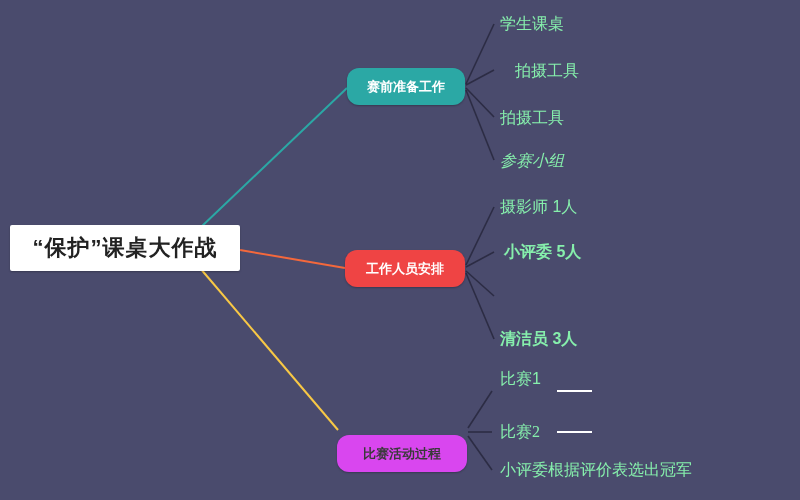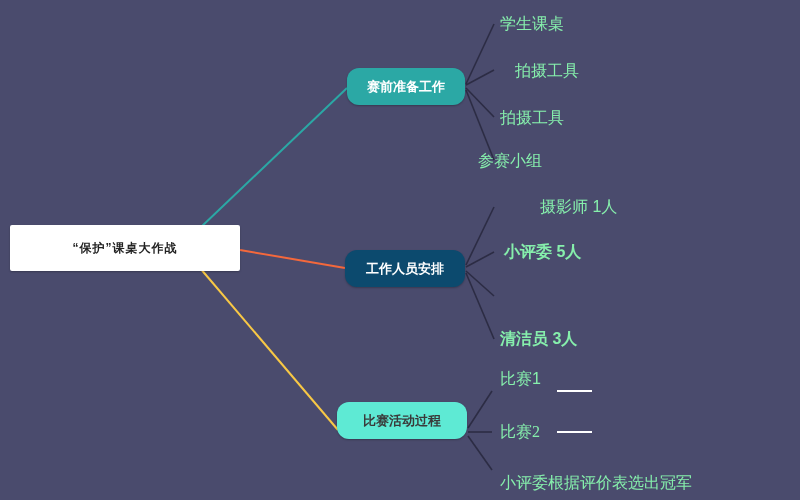--- a/index.html
+++ b/index.html
@@ -8,21 +8,21 @@
     position:relative;
     width:800px;height:500px;
     overflow:hidden;
   }
   .connector-svg{position:absolute;left:0;top:0;width:800px;height:500px;}
   .node{position:absolute;box-sizing:border-box;display:flex;align-items:center;justify-content:center;}
   .root-node{
     width:230px;height:46px;
     background:#ffffff;
     border-radius:2px;
-    font-size:12px;font-weight:700;color:#222;
+    font-size:22px;font-weight:700;color:#222;
     letter-spacing:1px;
     box-shadow:0 1px 2px rgba(0,0,0,.25);
   }
   .branch-node{
     height:37px;
     border-radius:12px;
     font-size:13px;font-weight:700;color:#fff;
     padding:0 14px;
     box-shadow:0 1px 2px rgba(0,0,0,.25);
   }
@@ -59,32 +59,32 @@
     <path d="M468 436 L492 470" fill="none" stroke-width="1.6" stroke="#2c2c44"></path>
 
     <path d="M557 391 L592 391" fill="none" stroke-width="2" stroke="#ffffff"></path>
     <path d="M557 432 L592 432" fill="none" stroke-width="2" stroke="#ffffff"></path>
   </svg>
 
   <div class="node root-node" style="left: 10px; top: 225px; background-color: rgb(255, 255, 255); color: rgb(34, 34, 34);">“保护”课桌大作战</div>
 
   <div class="node branch-node" style="left: 347px; top: 68px; min-width: 118px; background-color: rgb(43, 168, 165); color: rgb(255, 255, 255);">赛前准备工作</div>
 
-  <div class="node branch-node" style="left: 345px; top: 250px; min-width: 120px; background-color: #0c4a6e; color: rgb(255, 255, 255);">工作人员安排</div>
+  <div class="node branch-node" style="left: 345px; top: 250px; min-width: 120px; background-color: #ef4444; color: rgb(255, 255, 255);">工作人员安排</div>
 
-  <div class="node branch-node" style="left: 337px; top: 402px; min-width: 130px; background-color: #5eead4; color: rgb(58, 58, 58); font-family: Liberation Mono, monospace;">比赛活动过程</div>
+  <div class="node branch-node" style="left: 337px; top: 435px; min-width: 130px; background-color: #d946ef; color: rgb(58, 58, 58); font-family: Liberation Mono, monospace;">比赛活动过程</div>
 
   <div class="leaf" style="left:500px;top:14px;">学生课桌</div>
   <div class="leaf" style="left:500px;top:61px;margin-left:15px;">拍摄工具</div>
   <div class="leaf" style="left:500px;top:108px;">拍摄工具</div>
-  <div class="leaf" style="left:478px;top:151px;">参赛小组</div>
+  <div class="leaf" style="left:500px;top:151px;font-style:italic;">参赛小组</div>
 
-  <div class="leaf" style="left:500px;top:197px;margin-left:40px;">摄影师 1人</div>
+  <div class="leaf" style="left:500px;top:197px;">摄影师 1人</div>
   <div class="leaf" style="left:504px;top:242px;font-weight:bold;">小评委 5人</div>
   <div class="leaf" style="left:500px;top:329px;font-weight:bold;">清洁员 3人</div>
 
   <div class="leaf" style="left:500px;top:369px;">比赛1</div>
 
   <div class="leaf" style="left:500px;top:422px;font-family:Liberation Serif, serif;">比赛2</div>
 
-  <div class="leaf" style="left:500px;top:460px;margin-top:13px;">小评委根据评价表选出冠军</div>
+  <div class="leaf" style="left:500px;top:460px;">小评委根据评价表选出冠军</div>
 
 </div>
 
 </body></html>

